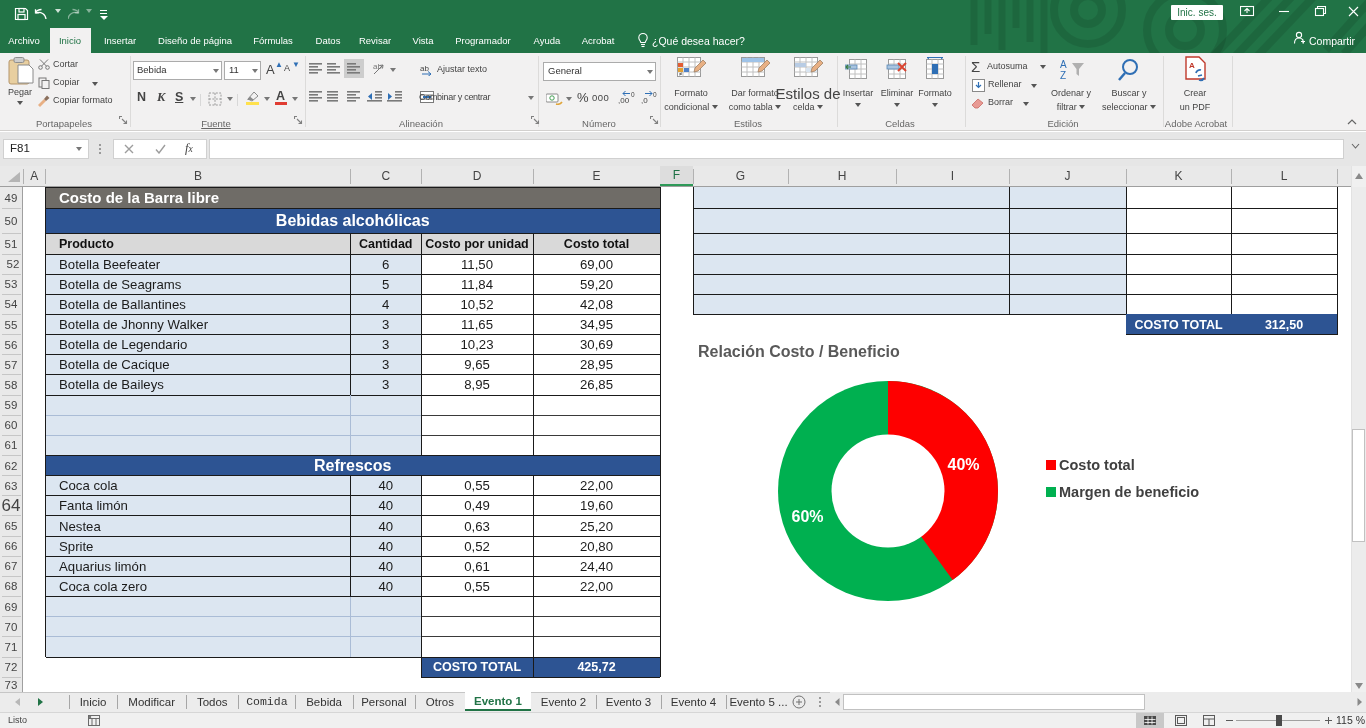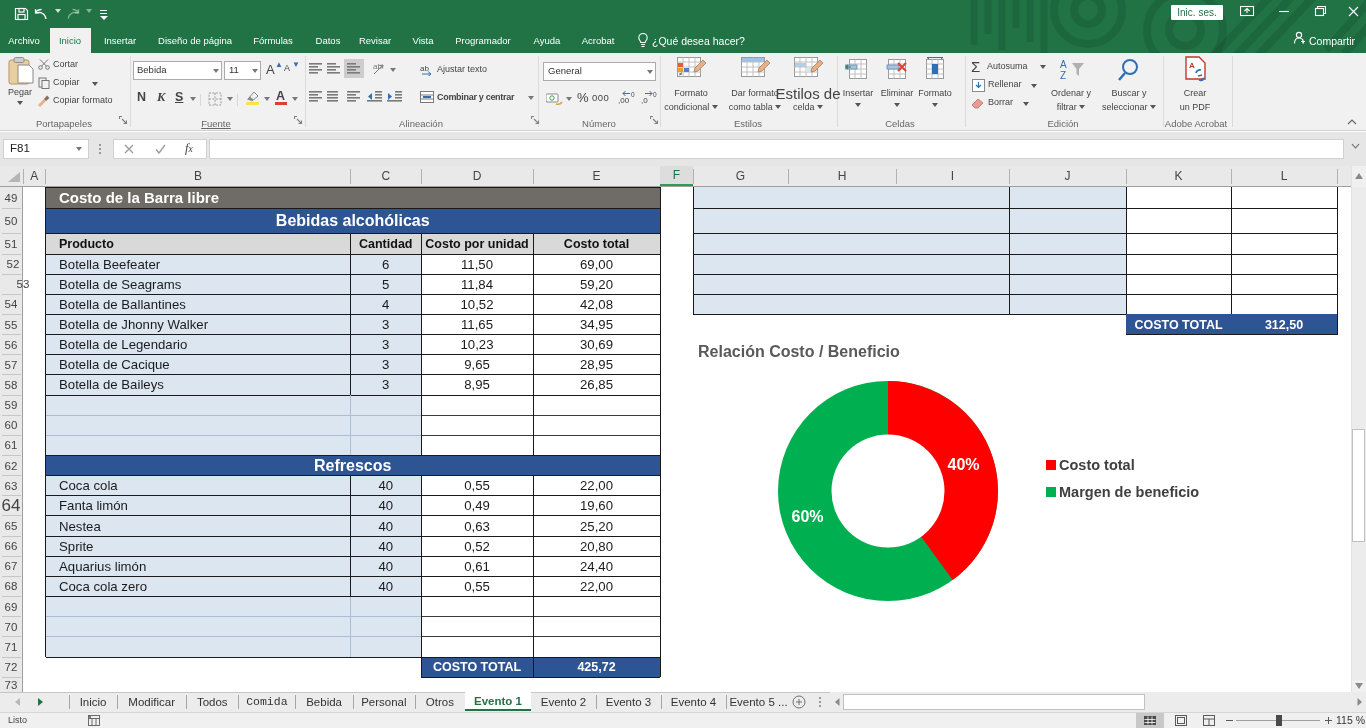--- a/index.html
+++ b/index.html
@@ -223,21 +223,21 @@
 <svg class="ab" style="left:420px;top:63px;" width="14" height="13" fill="none">
 <text x="0" y="8" font-size="8" fill="#444">ab</text>
     <path d="M2 11 h9 m-3-2.5 l3 2.5-3 2.5" stroke="#2f6fb5" stroke-width="1"></path>
 </svg>
 <div class="ab" style="left:437px;top:64px;font-size:9px;color:#444;">Ajustar texto</div>
 <svg class="ab" style="left:420px;top:91px;" width="14" height="12" fill="none" stroke="#7a7a7a" stroke-width="1">
 <rect x="0.5" y="0.5" width="13" height="11" fill="#fff"></rect>
     <path d="M0.5 4 h13 M0.5 8 h13"></path>
 <rect x="3" y="5" width="8" height="2" fill="#2f6fb5" stroke="none"></rect>
 </svg>
-<div class="ab" style="left:437px;top:92px;font-size:9px;color:#444;letter-spacing:-0.3px;font-weight:bold;">Combinar y centrar</div>
+<div class="ab" style="left:419px;top:92px;font-size:9px;color:#444;letter-spacing:-0.3px;">Combinar y centrar</div>
 <div class="ab" style="left:528px;top:96px;width:0;height:0;border-left:3px solid transparent;border-right:3px solid transparent;border-top:4px solid #777;"></div>
 <div class="ab ct" style="left:361.0px;top:117px;width:120px;height:12px;color:#666;font-size:9.5px;">Alineación</div>
 <svg class="ab" style="left:531px;top:116px;" width="10" height="10" fill="none" stroke="#808080" stroke-width="1.1">
 <path d="M0.5 3 v-2.5 h2.5 M3 3 l4 4 M7.5 4.5 v3 h-3"></path>
   </svg>
 <div class="ab" style="left:543px;top:62px;width:113px;height:19px;background:#fff;border:1px solid #ababab;box-sizing:border-box;"></div>
 <div class="ab" style="left:548px;top:65px;font-size:9.5px;color:#333;">General</div>
 <div class="ab" style="left:647px;top:70px;width:0;height:0;border-left:3px solid transparent;border-right:3px solid transparent;border-top:4px solid #777;"></div>
 <svg class="ab" style="left:546px;top:91px;" width="17" height="14">
 <rect x="0" y="3" width="12" height="8" rx="1" fill="#fff" stroke="#8a8a8a"></rect>
@@ -406,21 +406,21 @@
 <div class="ab" style="left:0;top:187px;width:1351px;height:505px;background:#fff;"></div>
 <div class="ab" style="left:0;top:187px;width:23px;height:505px;background:#e9e9e9;border-right:1px solid #9f9f9f;box-sizing:border-box;"></div>
 <div class="ab ct" style="left:0;top:187.0px;width:22px;height:21.5px;color:#444444;font-size:11.5px;">49</div>
 <div class="ab" style="left:2px;top:208.0px;width:19px;height:1px;background:#c6c6c6;"></div>
 <div class="ab ct" style="left:0;top:208.5px;width:22px;height:24.5px;color:#444444;font-size:11.5px;">50</div>
 <div class="ab" style="left:2px;top:232.5px;width:19px;height:1px;background:#c6c6c6;"></div>
 <div class="ab ct" style="left:0;top:233.0px;width:22px;height:21.0px;color:#444444;font-size:11.5px;">51</div>
 <div class="ab" style="left:2px;top:253.5px;width:19px;height:1px;background:#c6c6c6;"></div>
 <div class="ab ct" style="left:0;top:254.0px;width:26px;height:20.149999999999977px;color:#444444;font-size:11.5px;">52</div>
 <div class="ab" style="left:2px;top:273.65px;width:19px;height:1px;background:#c6c6c6;"></div>
-<div class="ab ct" style="left:0;top:274.15px;width:46px;height:20.150000000000034px;color:#444444;font-size:11.5px;">53</div>
+<div class="ab ct" style="left:0;top:274.15px;width:22px;height:20.150000000000034px;color:#444444;font-size:11.5px;">53</div>
 <div class="ab" style="left:2px;top:293.8px;width:19px;height:1px;background:#c6c6c6;"></div>
 <div class="ab ct" style="left:0;top:294.3px;width:22px;height:20.149999999999977px;color:#444444;font-size:11.5px;">54</div>
 <div class="ab" style="left:2px;top:313.95px;width:19px;height:1px;background:#c6c6c6;"></div>
 <div class="ab ct" style="left:0;top:314.45px;width:22px;height:20.150000000000034px;color:#444444;font-size:11.5px;">55</div>
 <div class="ab" style="left:2px;top:334.1px;width:19px;height:1px;background:#c6c6c6;"></div>
 <div class="ab ct" style="left:0;top:334.6px;width:22px;height:20.149999999999977px;color:#444444;font-size:11.5px;">56</div>
 <div class="ab" style="left:2px;top:354.25px;width:19px;height:1px;background:#c6c6c6;"></div>
 <div class="ab ct" style="left:0;top:354.75px;width:22px;height:20.149999999999977px;color:#444444;font-size:11.5px;">57</div>
 <div class="ab" style="left:2px;top:374.4px;width:19px;height:1px;background:#c6c6c6;"></div>
 <div class="ab ct" style="left:0;top:374.9px;width:22px;height:20.149999999999977px;color:#444444;font-size:11.5px;">58</div>

